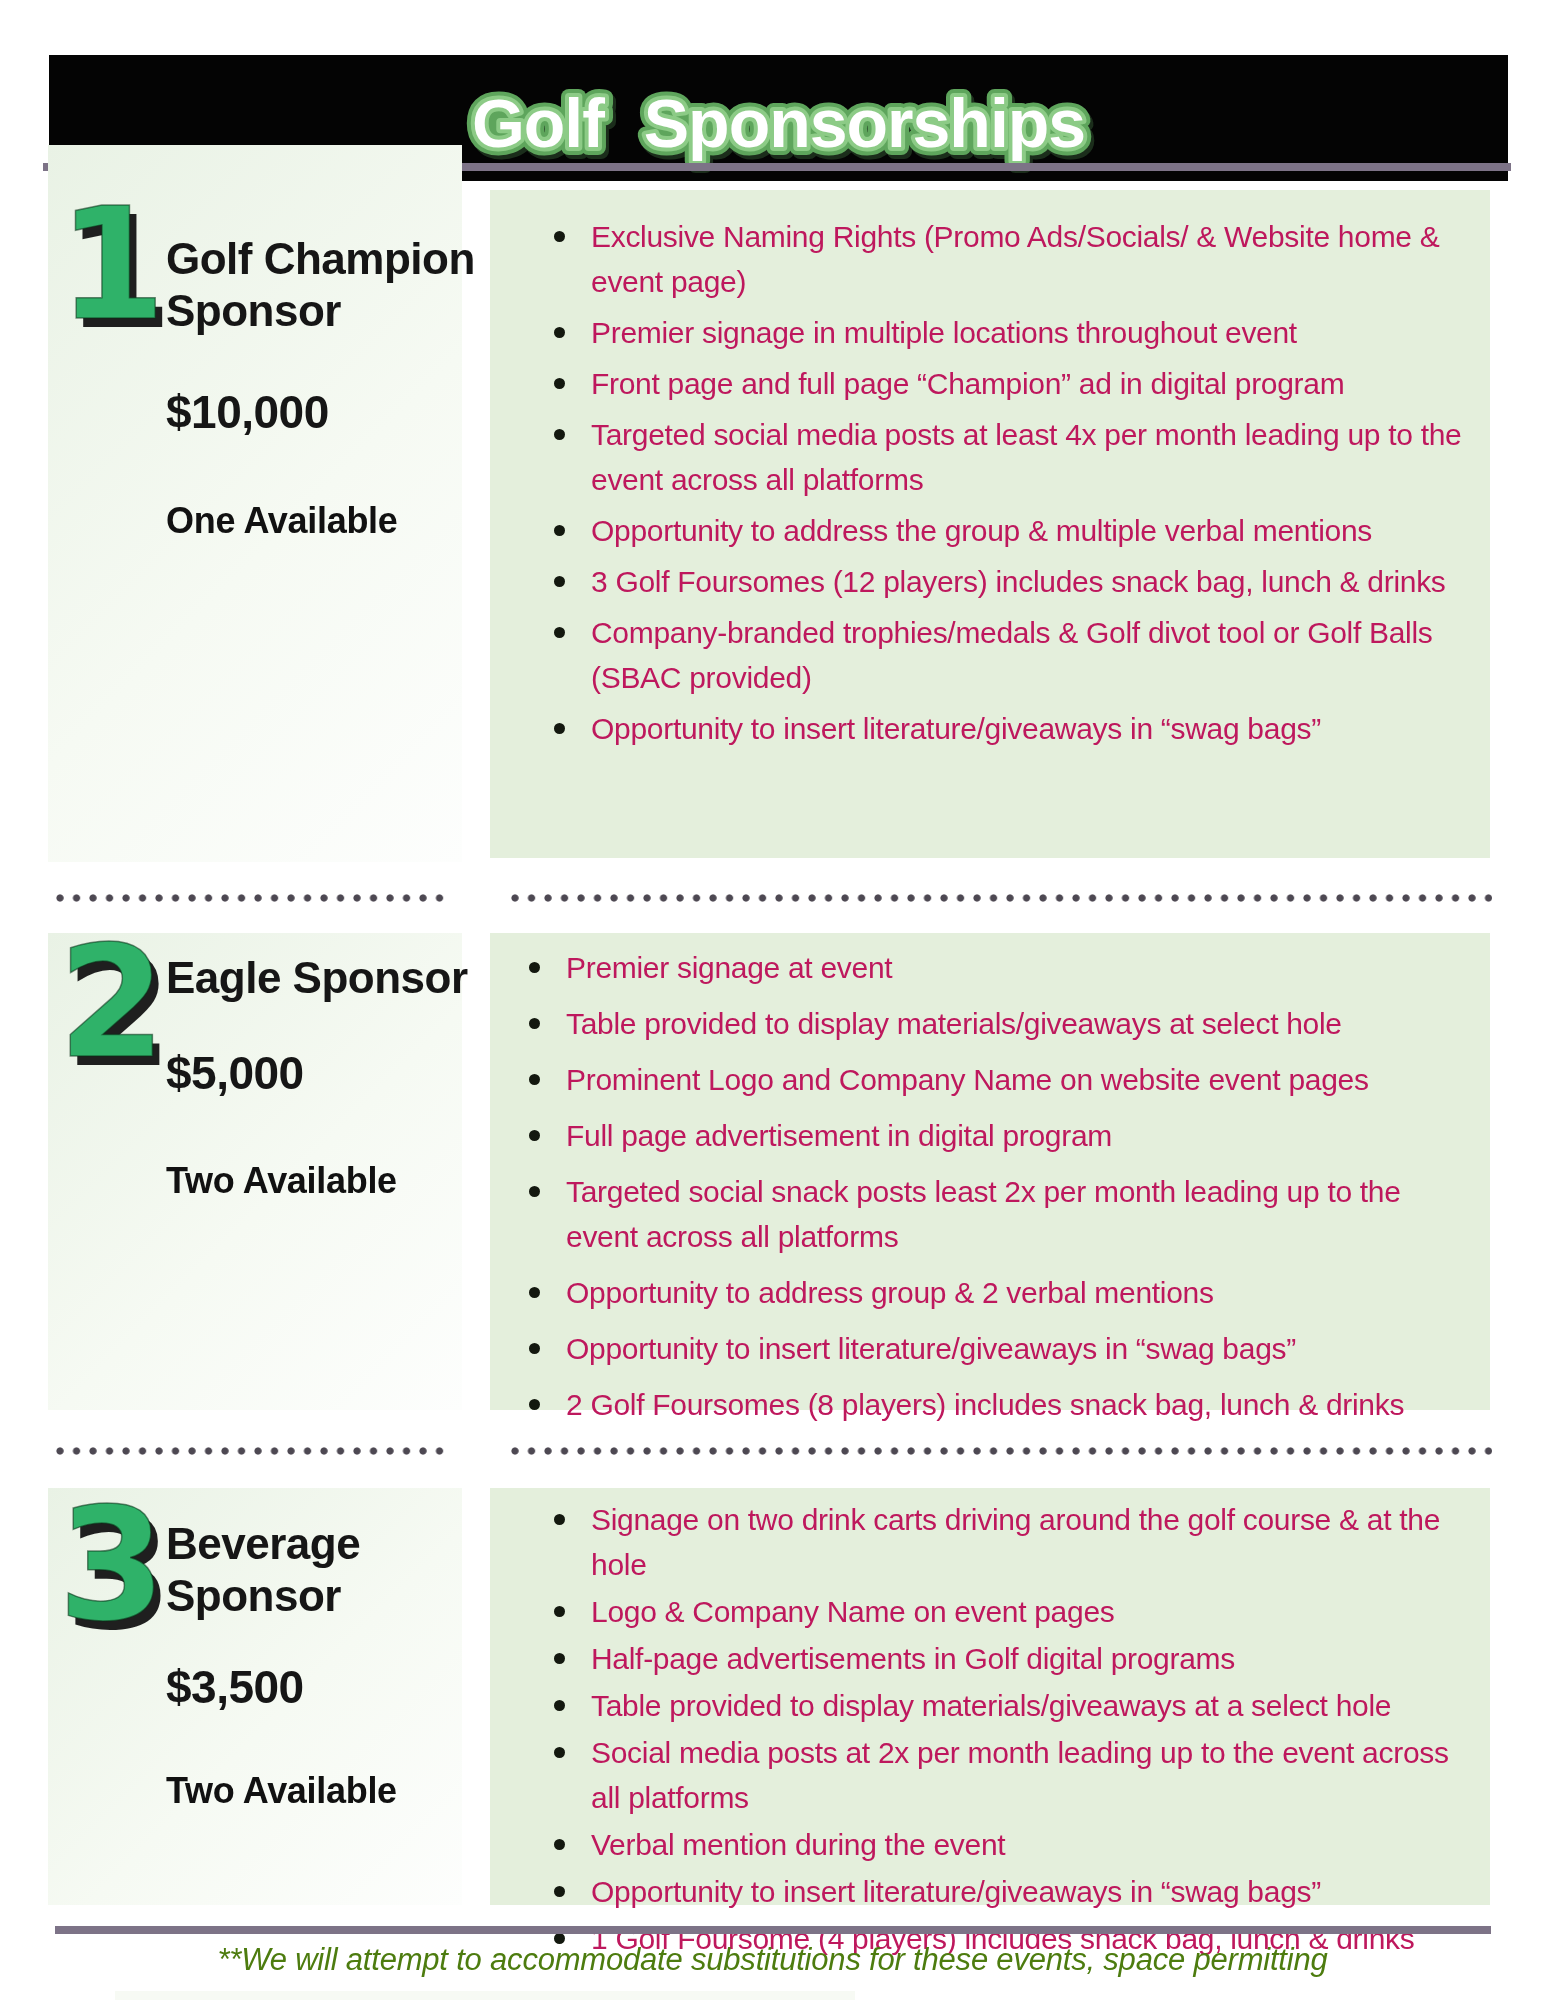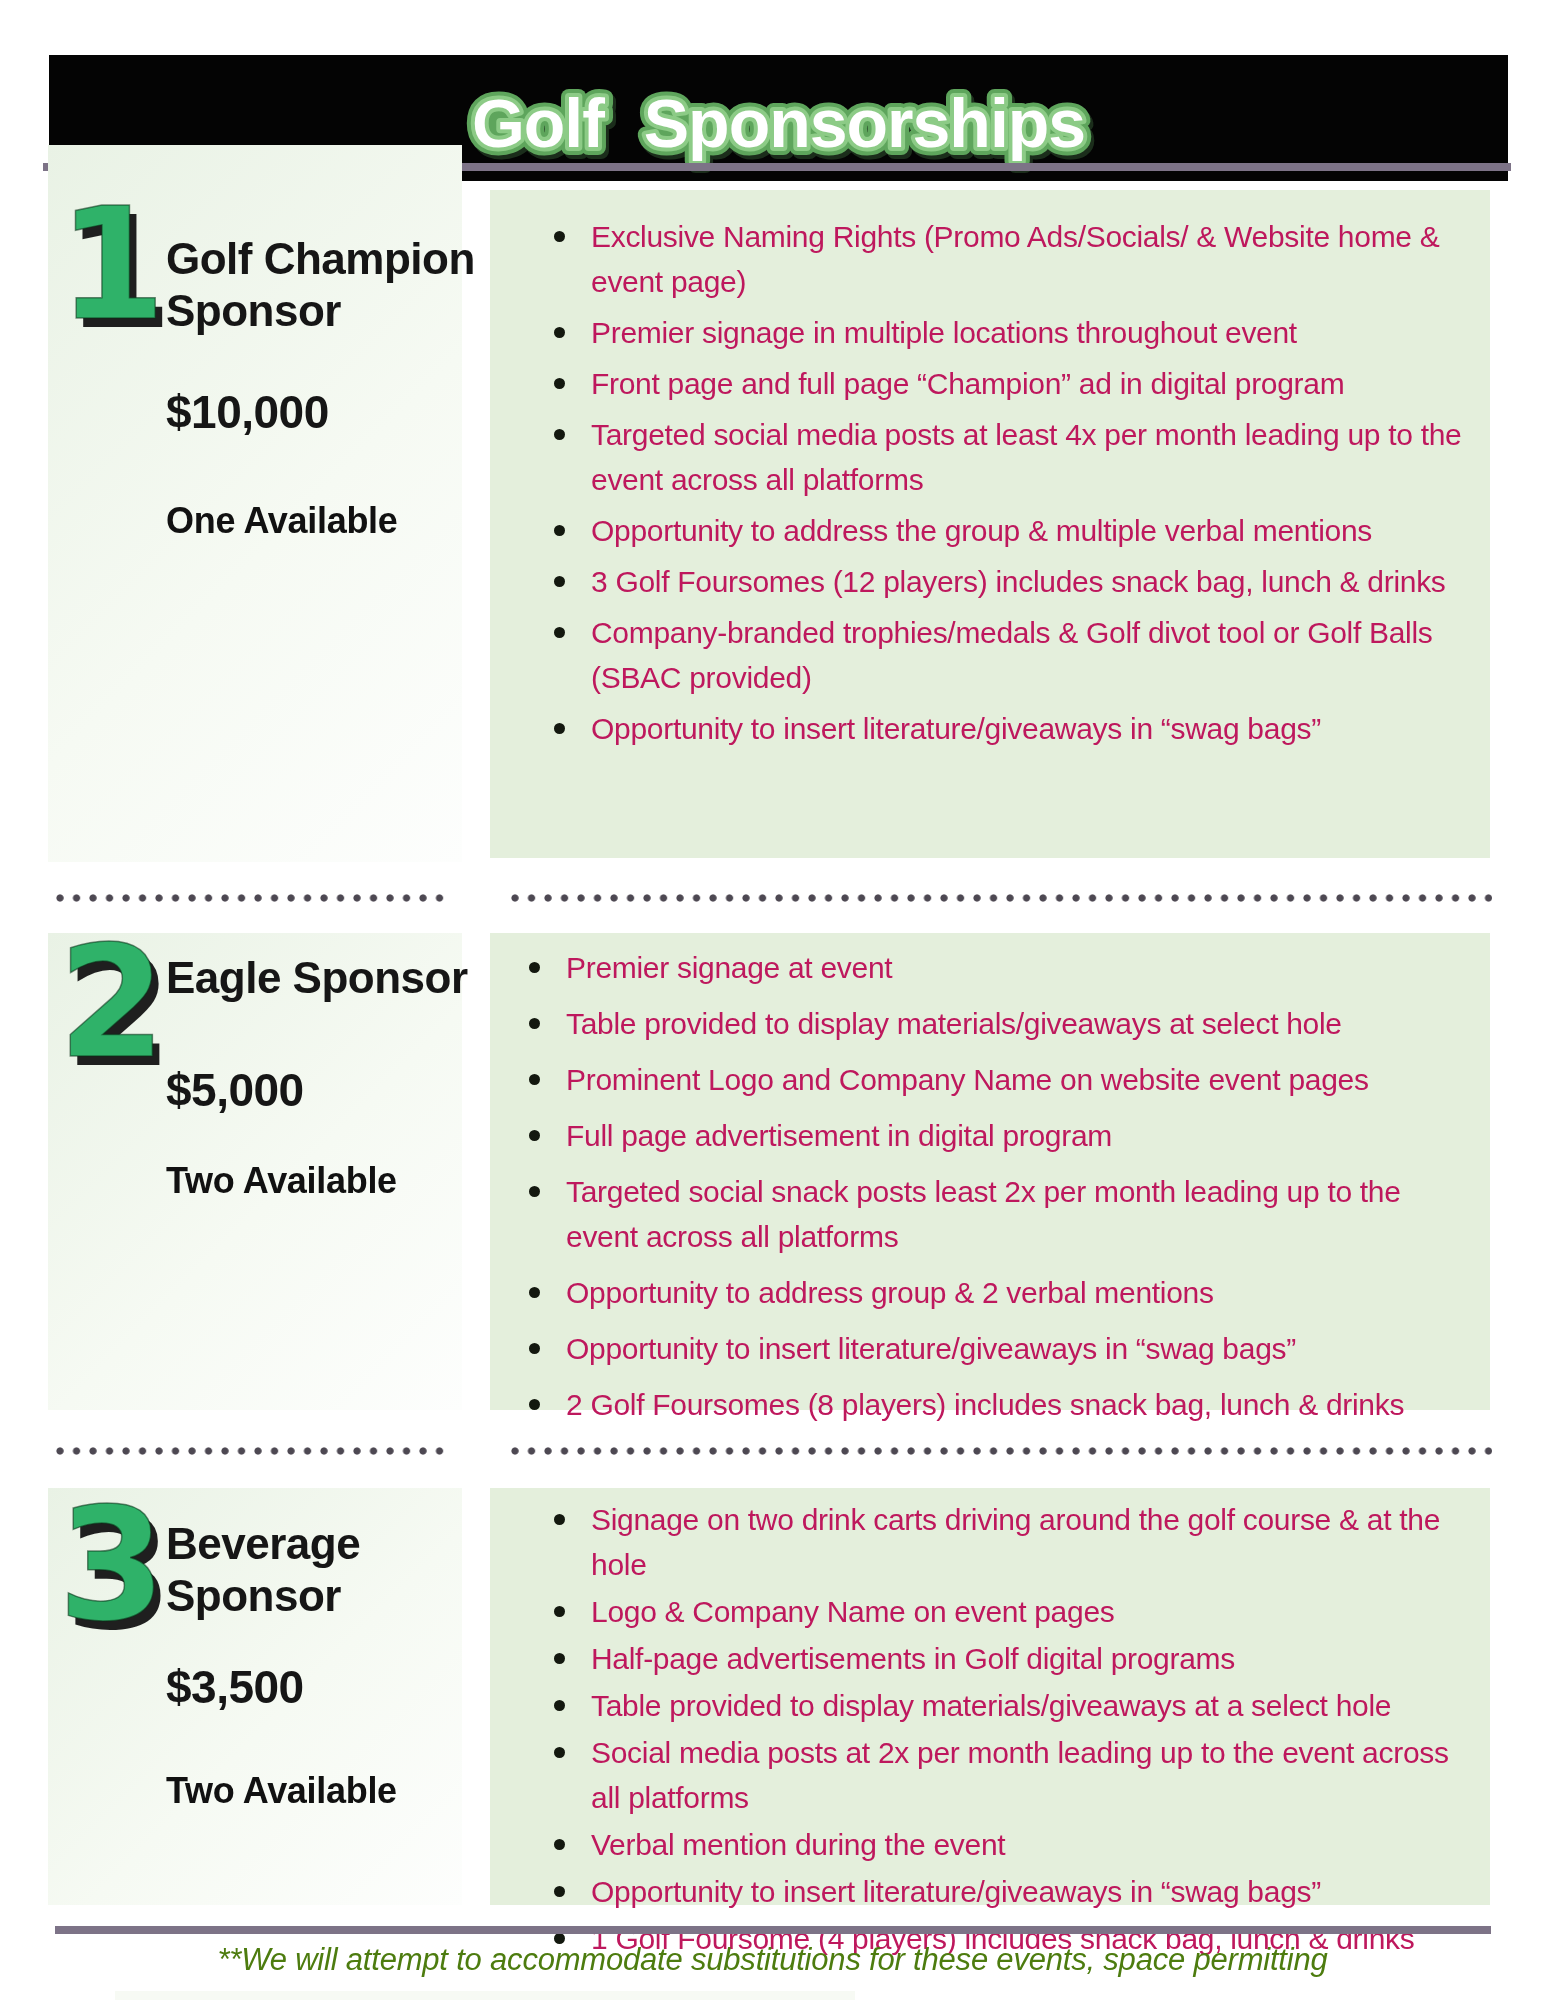--- a/index.html
+++ b/index.html
@@ -36,21 +36,21 @@
     position:absolute;left:118px;width:340px;margin:0;
     font-size:44px;line-height:1.18;font-weight:bold;color:#161616;letter-spacing:-.5px;
   }
   .card-1 .tier-title{top:88px;}
   .card-2 .tier-title{top:19px;}
   .card-3 .tier-title{top:30px;}
   .tier-price{
     position:absolute;left:118px;font-size:46px;font-weight:bold;color:#161616;letter-spacing:-.5px;
   }
   .card-1 .tier-price{top:240px;}
-  .card-2 .tier-price{top:113px;margin-top:17px;}
+  .card-2 .tier-price{top:113px;}
   .card-3 .tier-price{top:172px;}
   .tier-avail{
     position:absolute;left:118px;font-size:36px;font-weight:bold;color:#111;letter-spacing:-.3px;
   }
   .card-1 .tier-avail{top:355px;}
   .card-2 .tier-avail{top:227px;}
   .card-3 .tier-avail{top:282px;}
   
   .panel{
     position:absolute;left:490px;width:1000px;background:#e4efdc;box-sizing:border-box;

